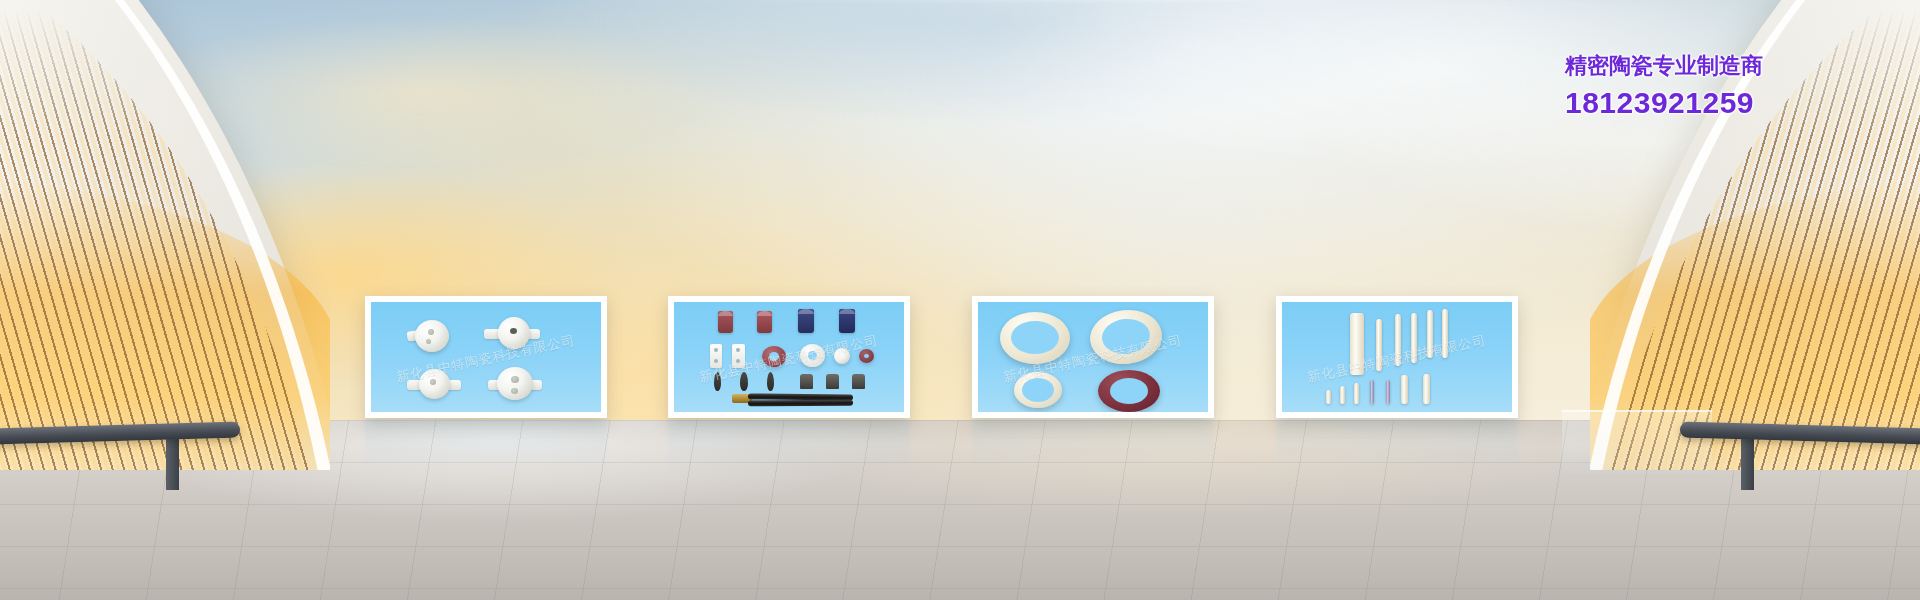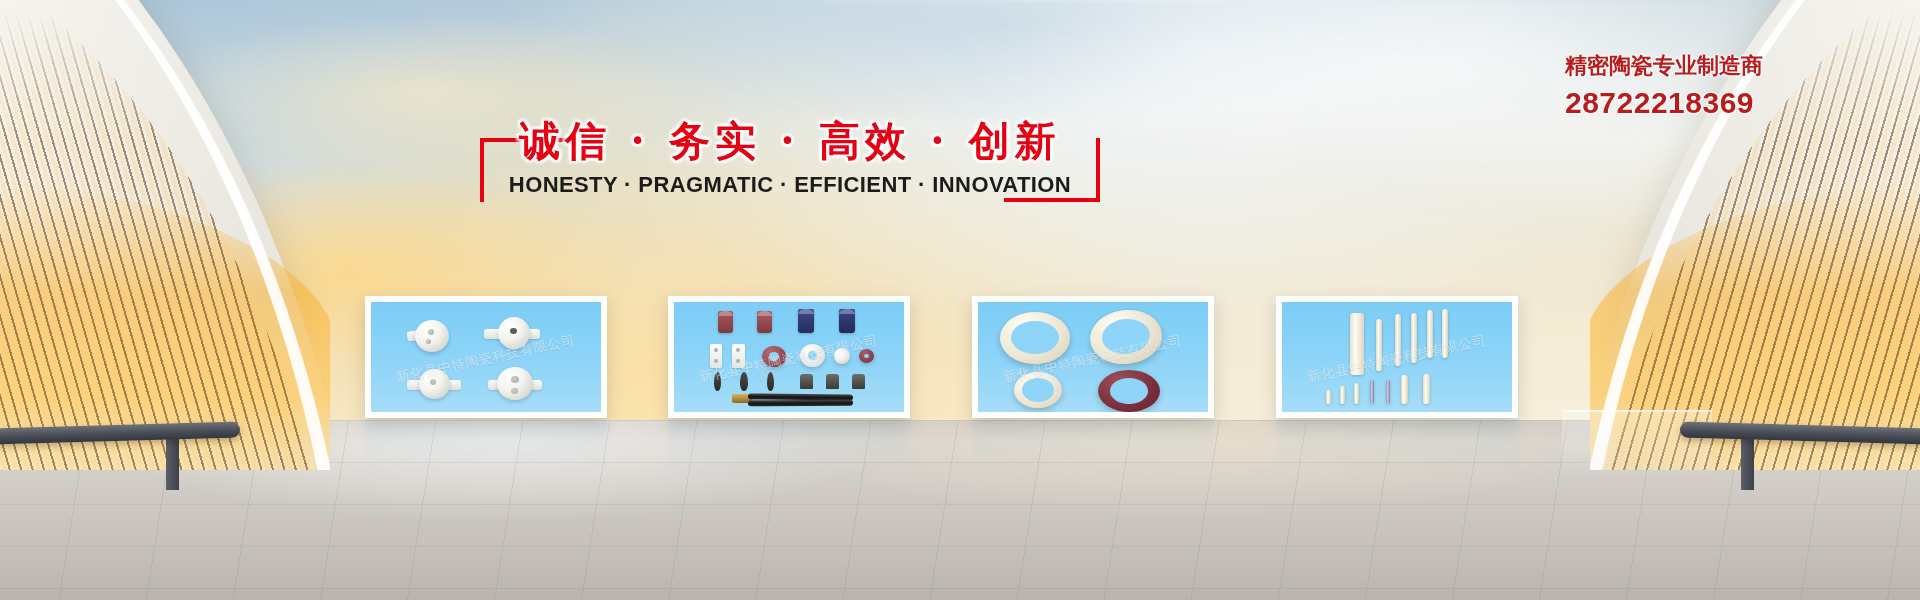--- a/index.html
+++ b/index.html
@@ -139,21 +139,21 @@
   }
   .en-slogan{
     position:absolute;left:0;right:0;top:62px;text-align:center;
     font-size:22px;font-weight:bold;color:#1b1b1b;letter-spacing:.4px;
     white-space:nowrap;
   }
 
   
   .contact{position:absolute;left:1565px;top:50px;width:340px;}
   .contact .line{
-    color:#b91c1c;font-weight:bold;white-space:nowrap;
+    color:#6d28d9;font-weight:bold;white-space:nowrap;
     text-shadow:-1px 0 2px #fff,1px 0 2px #fff,0 -1px 2px #fff,0 1px 2px #fff;
   }
   .c-title{font-size:22px;line-height:32px;}
   .c-sub{font-size:22px;line-height:32px;margin-top:18px;}
   .c-phone{font-size:30px;line-height:38px;margin-top:2px;letter-spacing:.5px;}
 
   
   .panel{
     position:absolute;top:296px;width:230px;height:110px;
     background:#fff;padding:6px;
@@ -237,30 +237,24 @@
     <div class="slats"></div>
     <div class="edge"></div>
   </div>
 
   <div class="glassrail r"></div>
   <div class="post l"></div>
   <div class="post r"></div>
   <div class="rail l"></div>
   <div class="rail r"></div>
 
-  <div class="slogan-wrap">
-    <div class="bracket br-tl"></div>
-    <div class="bracket br-br"></div>
-    <div class="cn-slogan">诚信 · 务实 · 高效 · 创新</div>
-    <div class="en-slogan">HONESTY · PRAGMATIC · EFFICIENT · INNOVATION</div>
-  </div>
 
   <div class="contact">
     <div class="line c-title">精密陶瓷专业制造商</div>
-    <div class="line c-phone">28722218369</div>
+    <div class="line c-phone">18123921259</div>
   </div>
 
   <div class="reflection r1"></div>
   <div class="reflection r2"></div>
   <div class="reflection r3"></div>
   <div class="reflection r4"></div>
 
   <div class="panel p1">
     <div class="inner">
       <div class="wing" style="left:36px;top:27px;width:40px;transform:rotate(-8deg);"></div>

